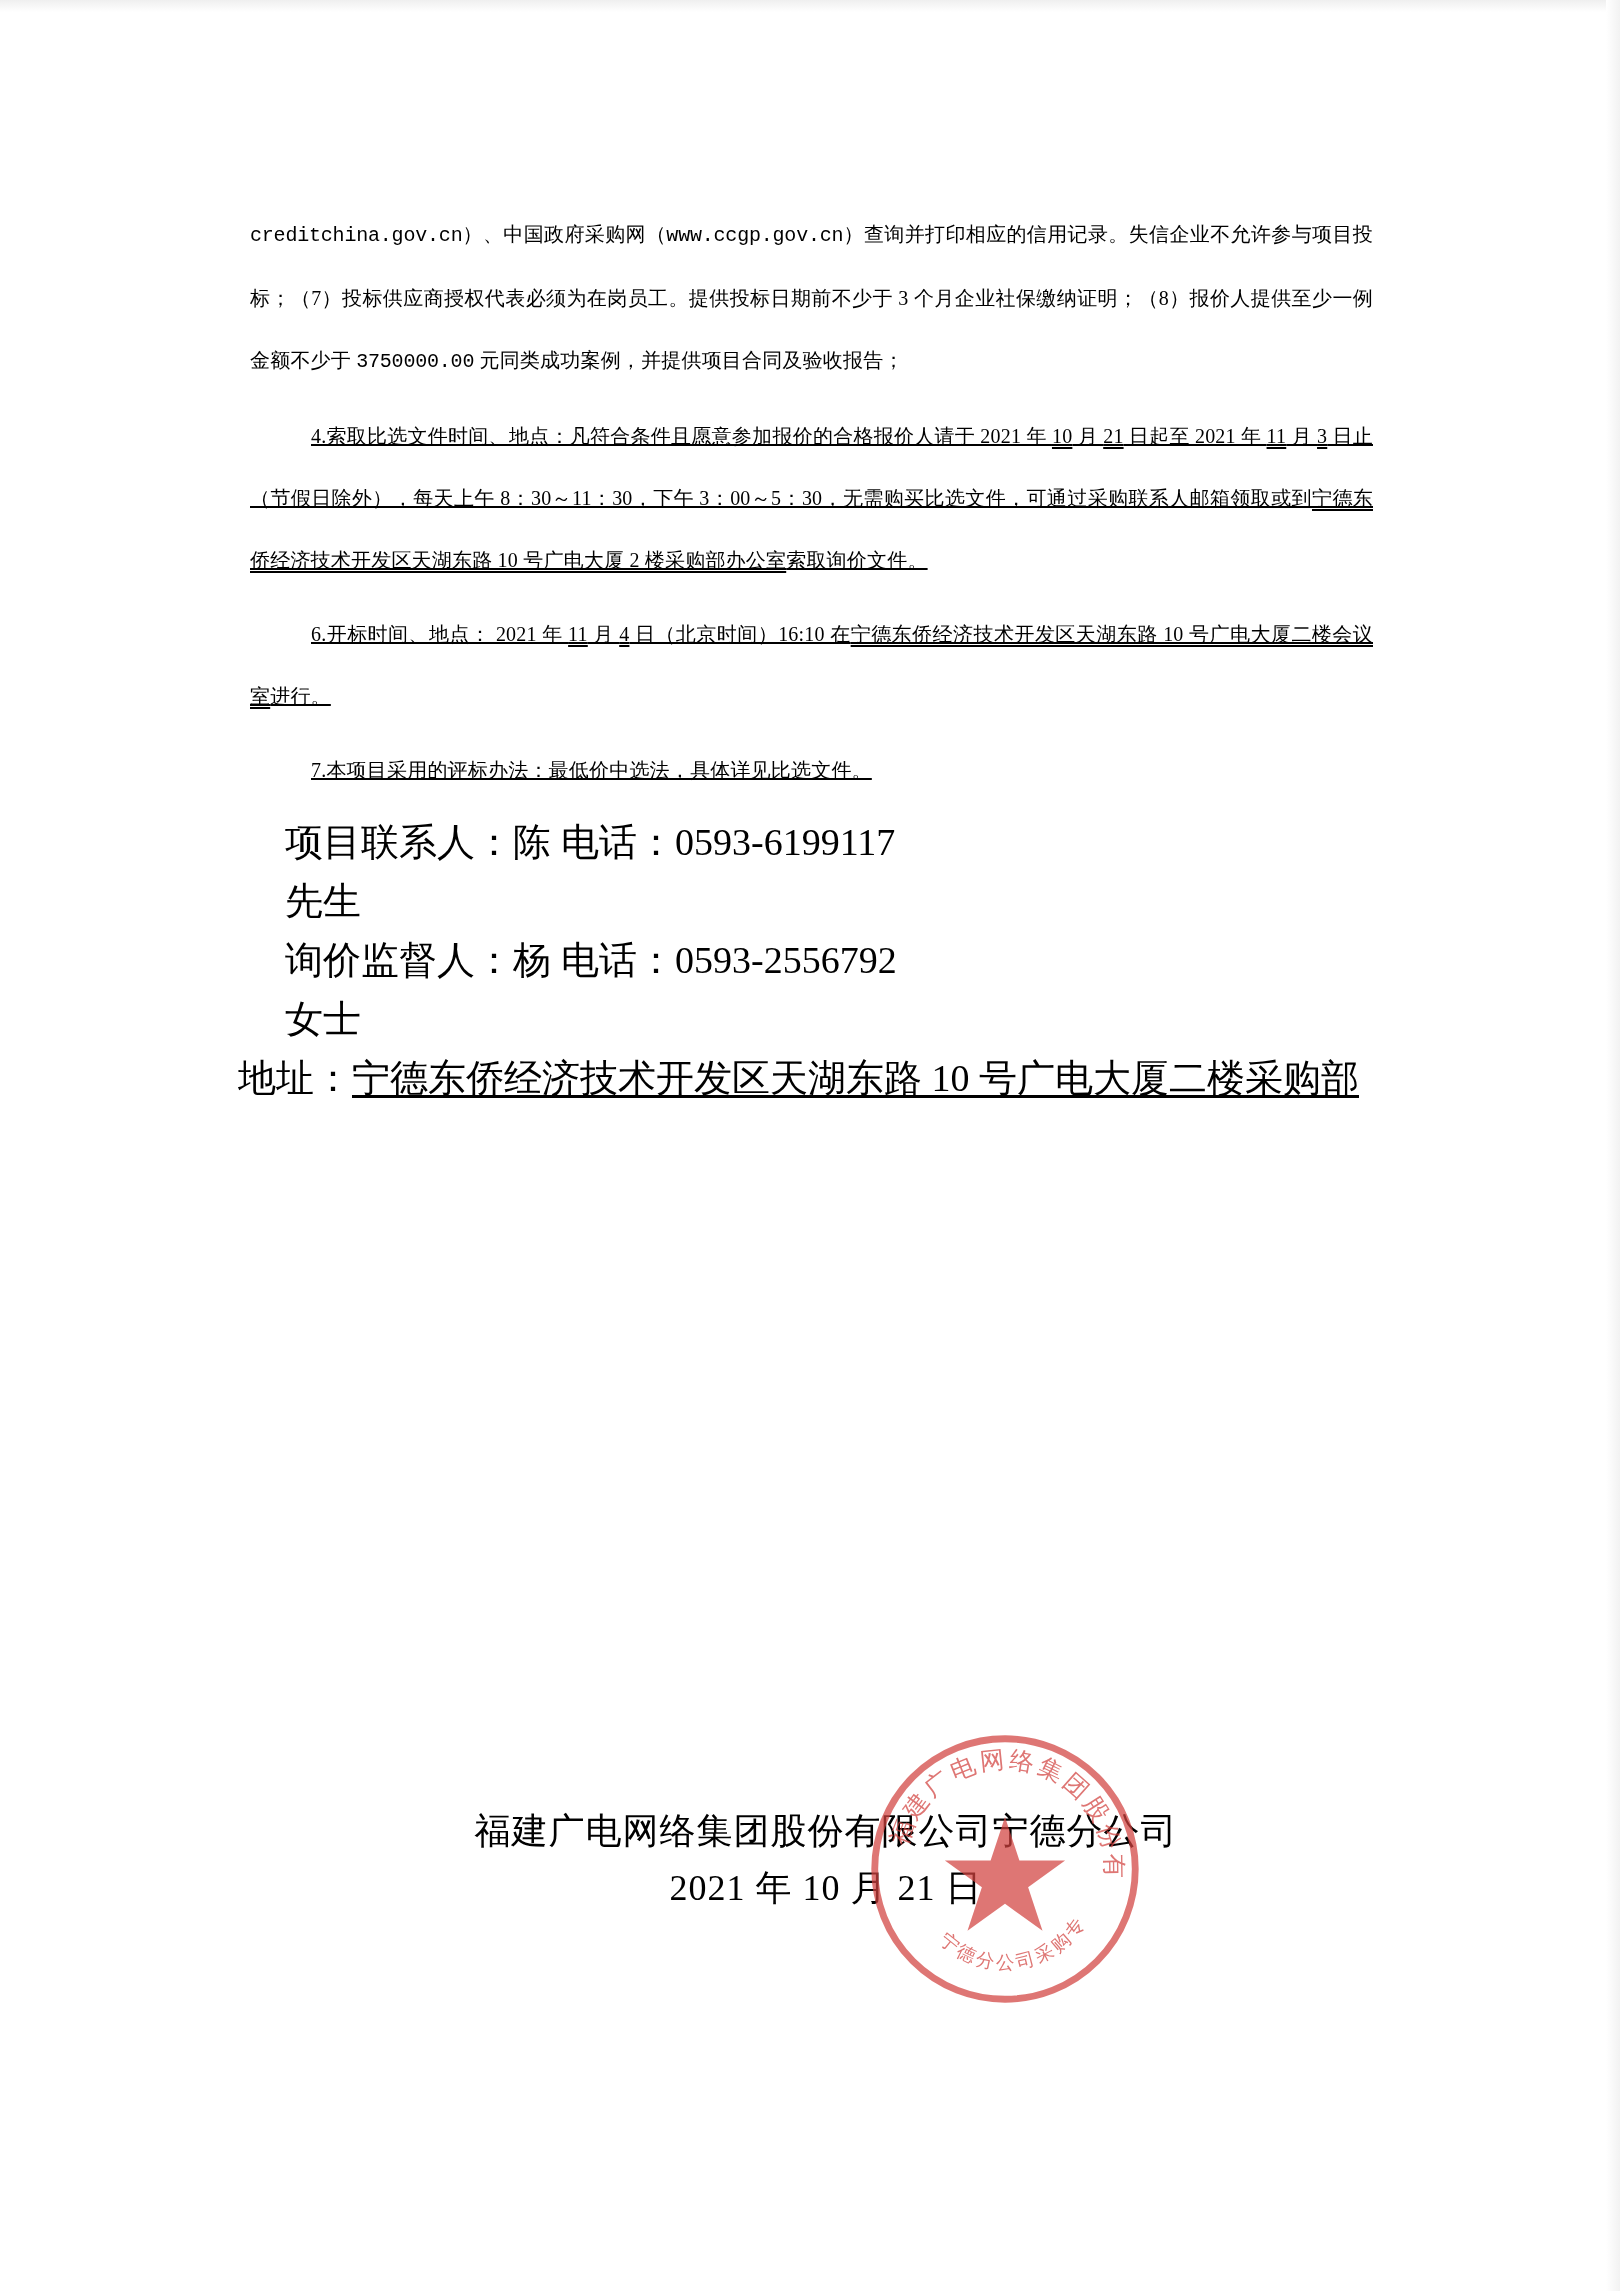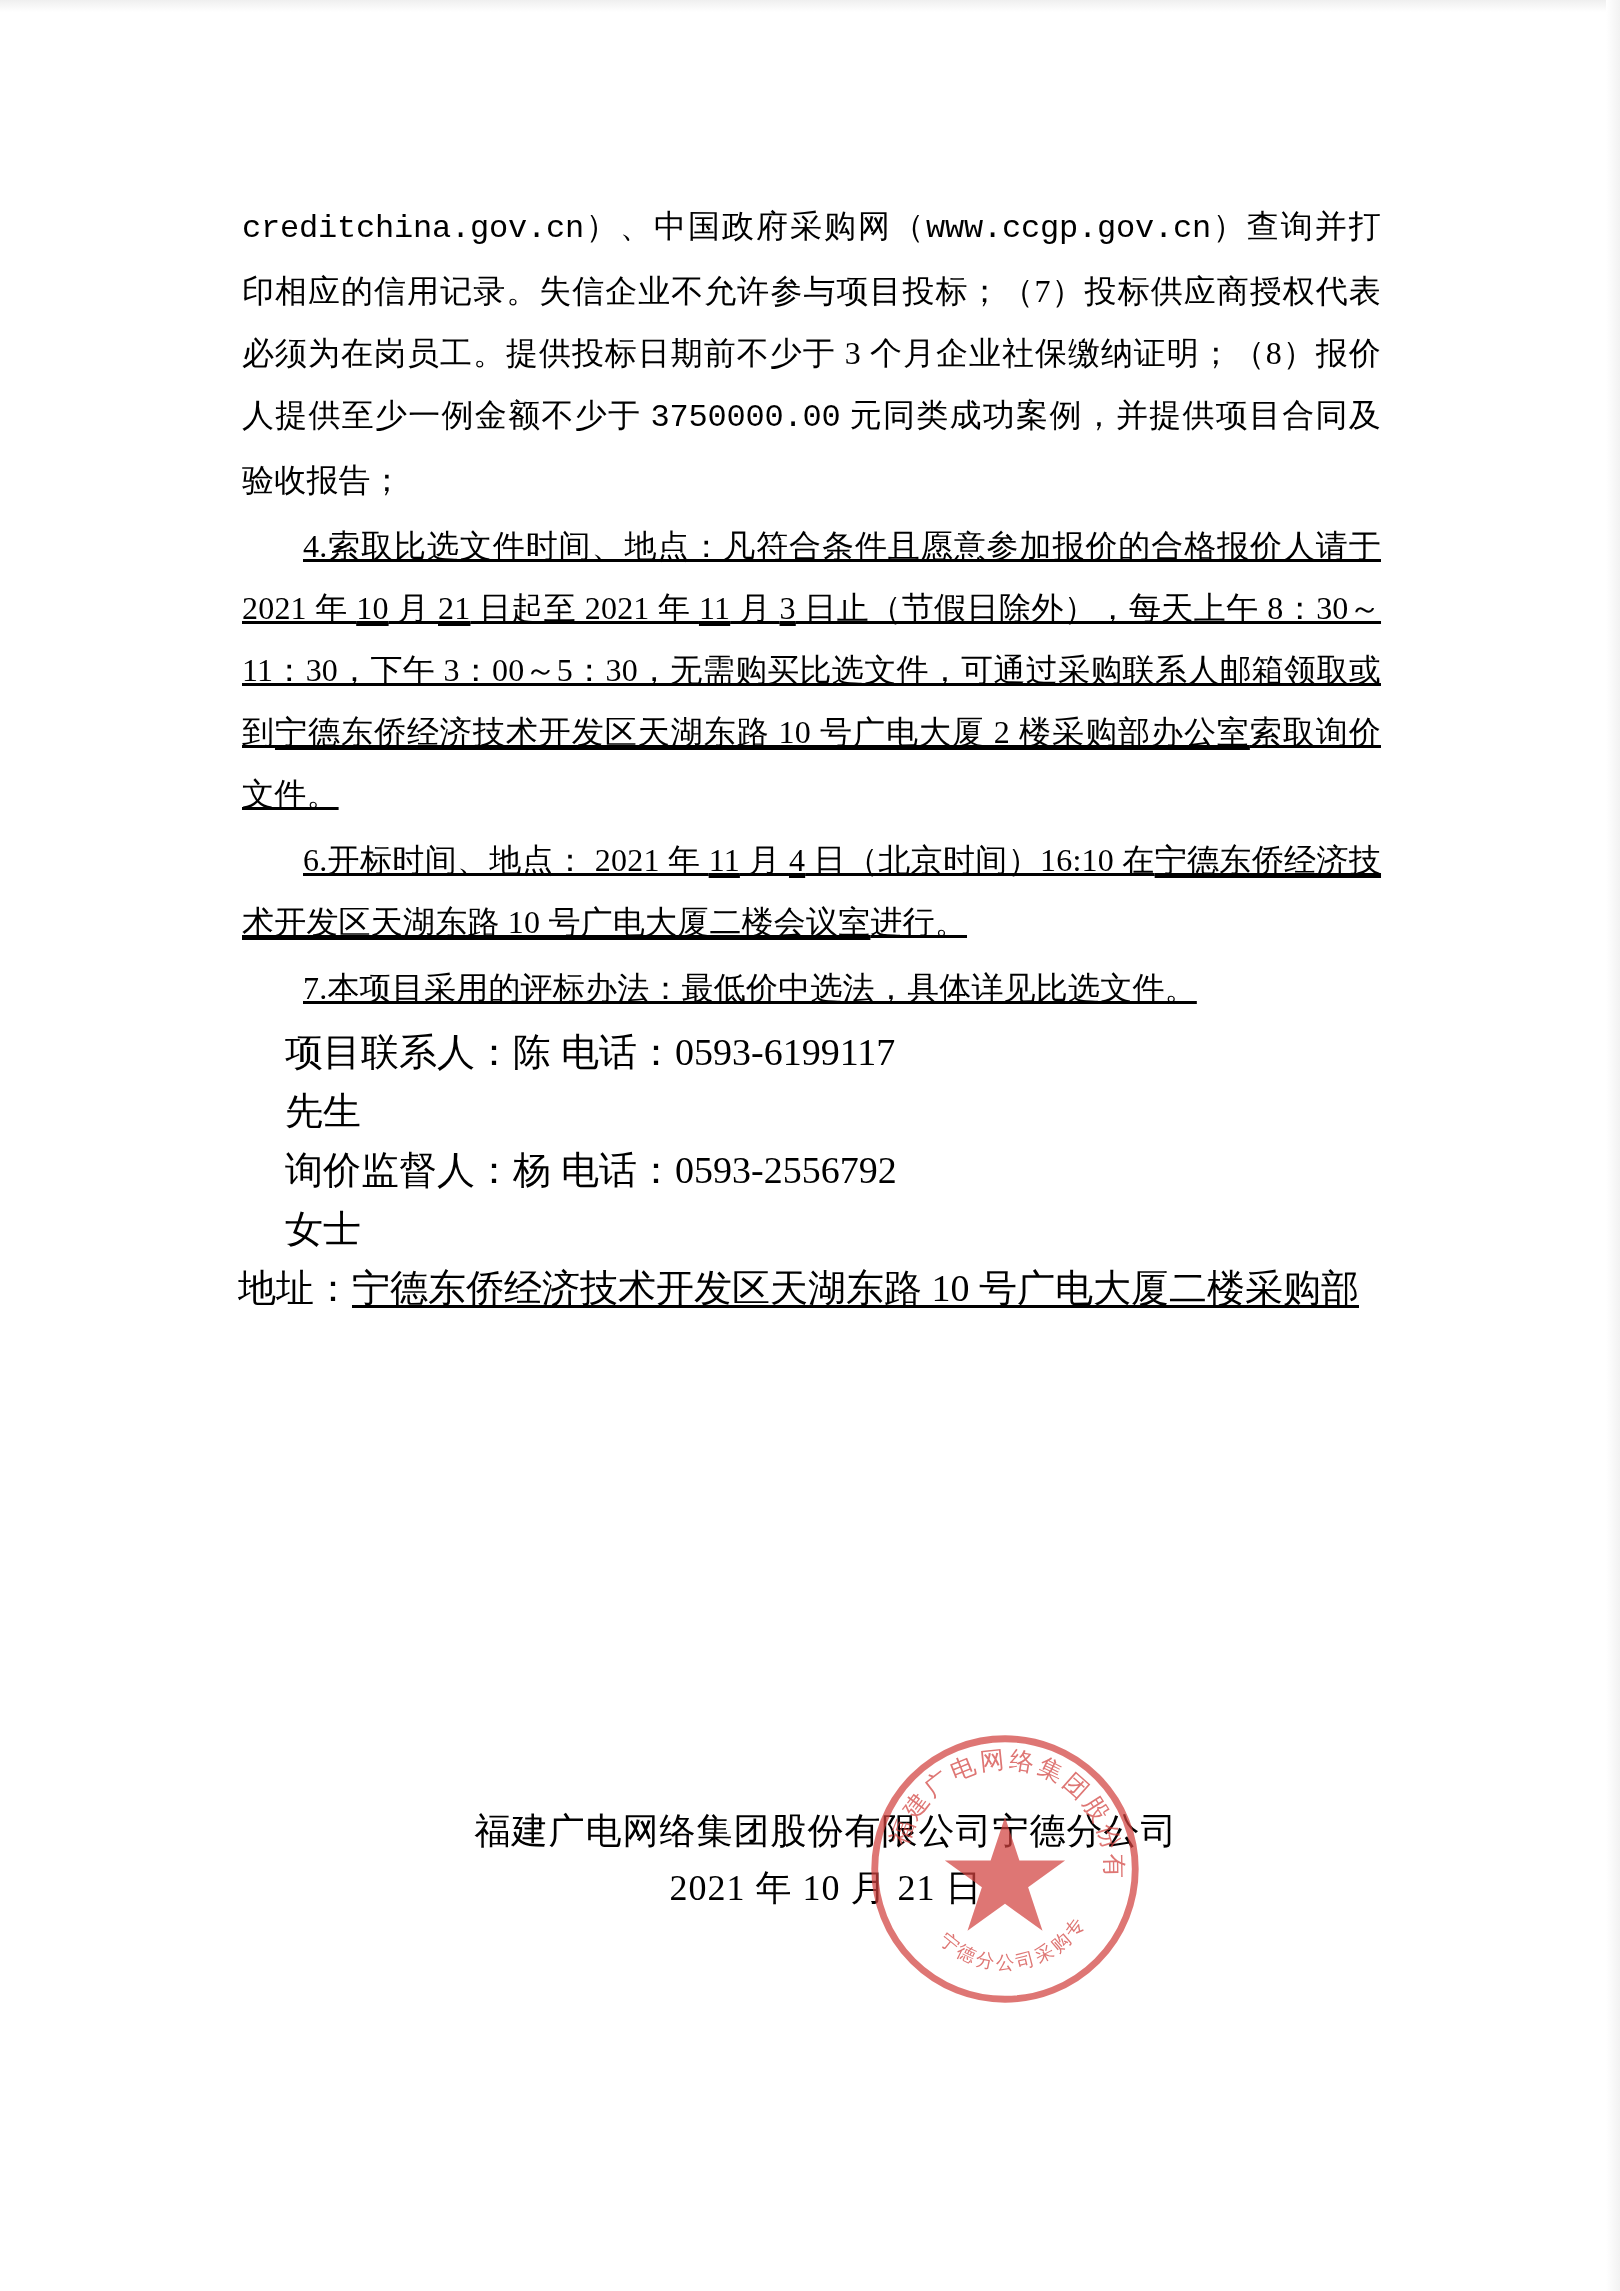--- a/index.html
+++ b/index.html
@@ -35,22 +35,22 @@
     width: 13.7px; height: 2292px;
     background: linear-gradient(to left, #f2f2f2, #ffffff);
   }
   .content {
     position: absolute;
     left: 238px;
     top: 191px;
     width: 1147px;
   }
   p {
-    margin: 4px;
-    font-size: 32px;
+    margin: 12px;
+    font-size: 20px;
     line-height: 62px;
     text-align: justify;
     text-justify: inter-ideograph;
     letter-spacing: 0.2px;
   }
   .indent { text-indent: 61px; text-decoration: underline; }
   .u { text-decoration: underline; text-underline-offset: 3.9px; }
   .mono { font-family: "Liberation Mono", monospace; letter-spacing: -0.2px; }
 
   .contact-block {

